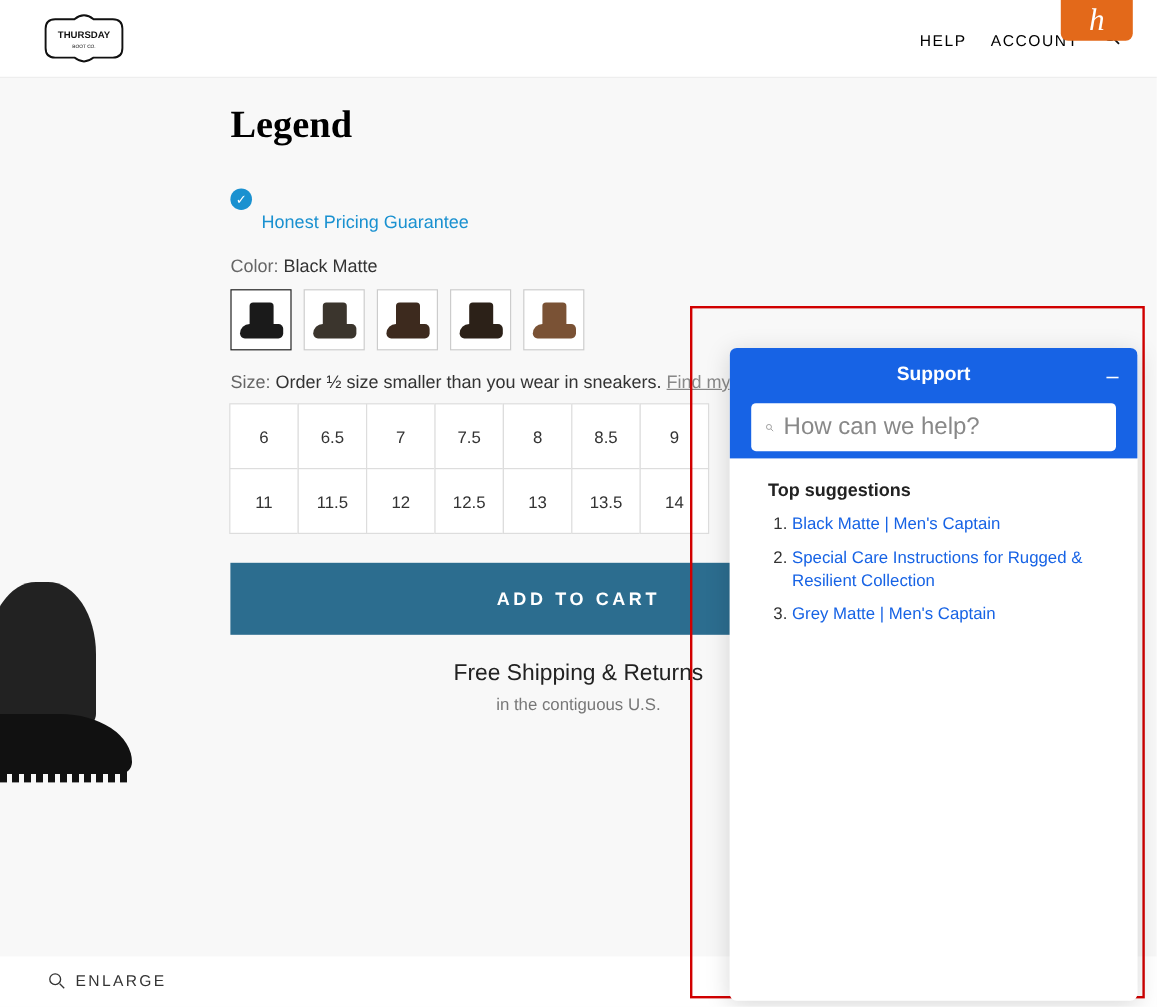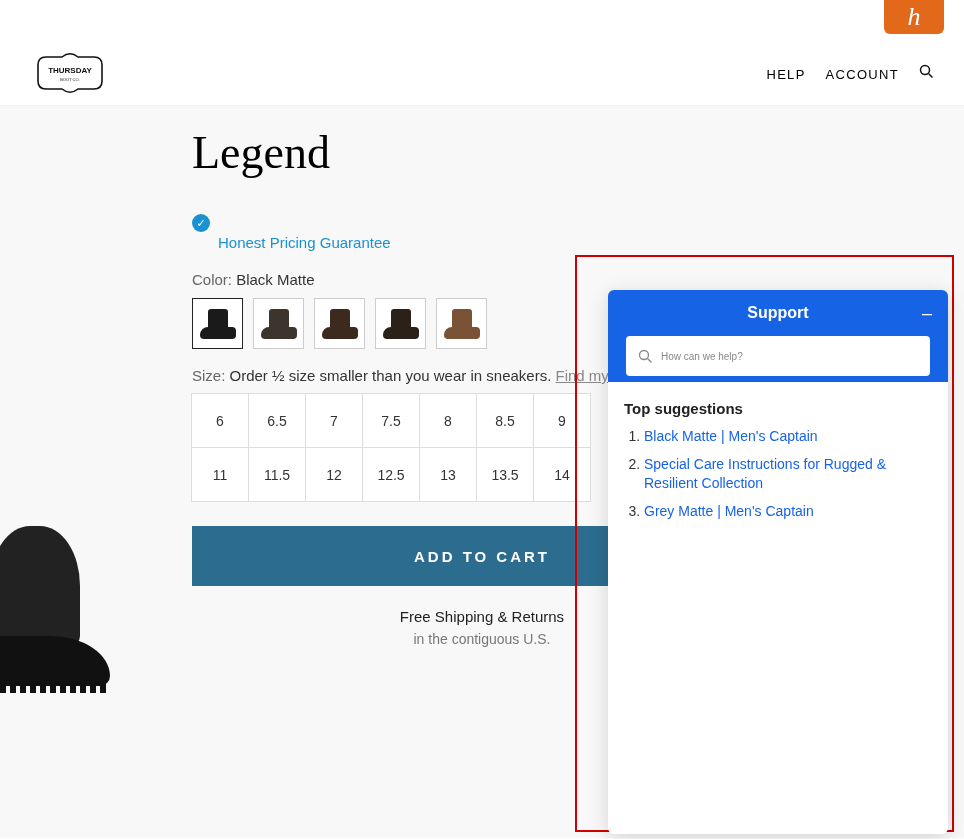--- a/index.html
+++ b/index.html
@@ -1,25 +1,25 @@
 <!DOCTYPE html>
 <html><head>
 <meta charset="utf-8">
 <style>
   * { box-sizing: border-box; margin: 0; padding: 0; }
   body { font-family: -apple-system, BlinkMacSystemFont, "Segoe UI", Helvetica, Arial, sans-serif; width: 964px; height: 839px; overflow: hidden; position: relative; background: #fff; }
-  .header { height: 64px; display: flex; align-items: center; justify-content: space-between; padding: 4px 30px; background: #fff; margin-top: 41px; }
+  .header { height: 64px; display: flex; align-items: center; justify-content: space-between; padding: 4px 30px; background: #fff; }
   .logo { width: 80px; height: 50px; display: flex; align-items: center; justify-content: center; }
   .logo svg { width: 80px; height: 50px; }
   .header-right { display: flex; align-items: flex-end; gap: 20px; font-size: 13px; letter-spacing: 0.1em; }
   .header-right span { cursor: pointer; }
   .honey-badge { position: absolute; top: 0; right: 20px; width: 60px; height: 34px; background: #e3691a; border-radius: 0 0 6px 6px; display: flex; align-items: center; justify-content: center; color: #fff; font-family: cursive; font-size: 26px; font-style: italic; }
   .main { background: #f8f8f8; min-height: 733px; border-top: 1px solid #eee; position: relative; }
   .product-info { margin-left: 192px; padding-top: 20px; width: 600px; }
-  .title { font-family: Georgia, serif; font-size: 46px; font-weight: normal; }
+  .title { font-family: Georgia, serif; font-size: 32px; font-weight: bold; }
   .price-row { margin-top: 12px; font-size: 15px; color: #222; display: flex; align-items: center; gap: 4px; flex-wrap: wrap; }
   .price-row .price { font-weight: 600; font-size: 16px; }
   .price-row .pay-later { color: #6b6b6b; font-size: 14px; }
   .sezzle { display: inline-flex; align-items: center; font-weight: 700; font-size: 16px; color: #333; letter-spacing: 0.02em; }
   .sezzle-swirl { width: 14px; height: 14px; border-radius: 50%; background: conic-gradient(#777 0 90deg, #999 90deg 180deg, #bbb 180deg 270deg, #666 270deg 360deg); margin-right: 2px; }
   .info-circle { width: 14px; height: 14px; border: 1px solid #666; border-radius: 50%; display: inline-flex; align-items: center; justify-content: center; font-size: 10px; color: #666; margin-left: 4px; }
   .honest { margin-top: 16px; display: flex; align-items: center; gap: 8px; }
   .honest-check { width: 18px; height: 18px; background: #1a91d0; border-radius: 50%; display: flex; align-items: center; justify-content: center; color: #fff; font-size: 11px; }
   .honest a { color: #1a91d0; text-decoration: none; font-size: 15px; margin-top: 39px; }
   .color-row { margin-top: 20px; font-size: 15px; color: #333; }
@@ -35,36 +35,36 @@
   .swatch-boot.c2::before, .swatch-boot.c2::after { background: #3d2a1e; }
   .swatch-boot.c3::before, .swatch-boot.c3::after { background: #2c2118; }
   .swatch-boot.c4::before, .swatch-boot.c4::after { background: #7a5235; }
   .size-row { margin-top: 18px; font-size: 15px; color: #333; }
   .size-row .lbl { color: #666; }
   .size-row a { color: #888; text-decoration: underline; }
   .sizes { margin-top: 10px; display: grid; grid-template-columns: repeat(10, 57px); gap: 0; }
   .size { height: 55px; border: 1px solid #ddd; margin-left: -1px; margin-top: -1px; display: flex; align-items: center; justify-content: center; font-size: 14px; color: #333; background: #fff; cursor: pointer; }
   .add-cart { margin-top: 24px; width: 580px; height: 60px; background: #2c6d8f; color: #fff; border: none; font-size: 15px; letter-spacing: 0.2em; font-weight: 600; cursor: pointer; }
   .ship-text { margin-top: 22px; text-align: center; width: 580px; }
-  .ship-text .l1 { font-size: 15px; font-weight: 500; color: #222; }
+  .ship-text .l1 { font-size: 19px; font-weight: 500; color: #222; }
   .ship-text .l2 { font-size: 14px; color: #777; margin-top: 6px; }
   .product-img { position: absolute; left: -20px; top: 420px; width: 135px; height: 190px; }
   .product-img .upper { position: absolute; left: 10px; top: 0; width: 90px; height: 120px; background: #222; border-radius: 40px 40px 10px 10px / 60px 60px 10px 10px; }
   .product-img .sole { position: absolute; left: 0; top: 110px; width: 130px; height: 50px; background: #111; border-radius: 20px 60px 10px 10px / 20px 40px 10px 10px; }
   .product-img .tread { position: absolute; left: 0; top: 155px; width: 130px; height: 12px; background: repeating-linear-gradient(90deg, #111 0 6px, transparent 6px 10px); }
   .enlarge { position: absolute; left: 40px; top: 745px; display: flex; align-items: center; gap: 8px; font-size: 13px; letter-spacing: 0.15em; color: #333; cursor: pointer; }
   .annot-box { position: absolute; left: 575px; top: 255px; width: 379px; height: 577px; border: 2px solid #d10000; pointer-events: none; }
   .support { position: absolute; left: 608px; top: 290px; width: 340px; height: 544px; background: #fff; border-radius: 6px; box-shadow: 0 4px 20px rgba(0,0,0,0.15); overflow: hidden; display: flex; flex-direction: column; }
   .support-header { background: #1763e5; color: #fff; height: 92px; padding: 10px 18px 14px; position: relative; }
   .support-title { text-align: center; font-weight: 700; font-size: 16px; margin-top: 4px; }
   .support-min { position: absolute; right: 16px; top: 14px; font-size: 18px; line-height: 1; cursor: pointer; }
   .support-search { margin-top: 14px; height: 40px; background: #fff; border-radius: 4px; display: flex; align-items: center; padding: 0 12px; gap: 8px; }
-  .support-search input { border: none; outline: none; font-size: 10px; flex: 1; color: #333; }
+  .support-search input { border: none; outline: none; font-size: 20px; flex: 1; color: #333; }
   .support-search input::placeholder { color: #888; }
-  .support-body { padding: 18px 16px; }
+  .support-body { padding: 18px 32px; }
   .top-sug { font-weight: 700; font-size: 15px; color: #222; }
   .sug-list { margin-top: 10px; list-style: decimal; padding-left: 20px; }
   .sug-list li { margin-bottom: 8px; font-size: 14px; color: #333; line-height: 1.4; }
   .sug-list li a { color: #1763e5; text-decoration: none; }
   .sug-list li:first-child a { }
   .mag { width: 15px; height: 15px; }
 </style>
 </head>
 <body>
 

